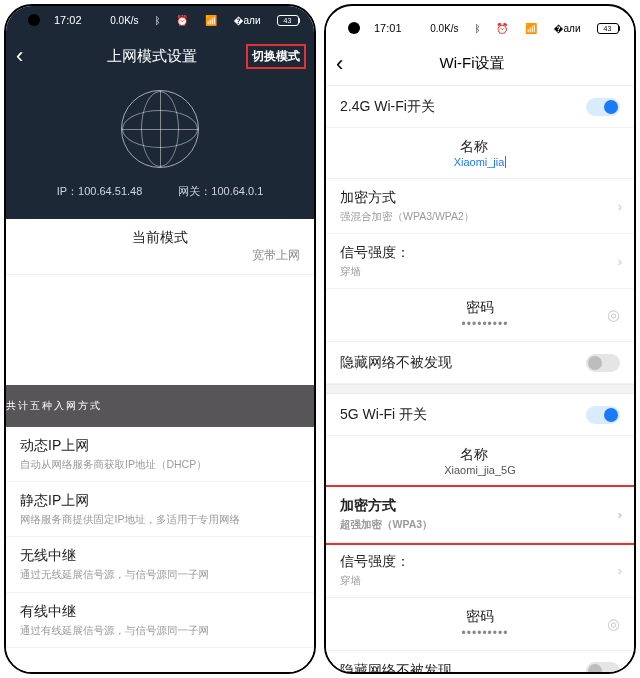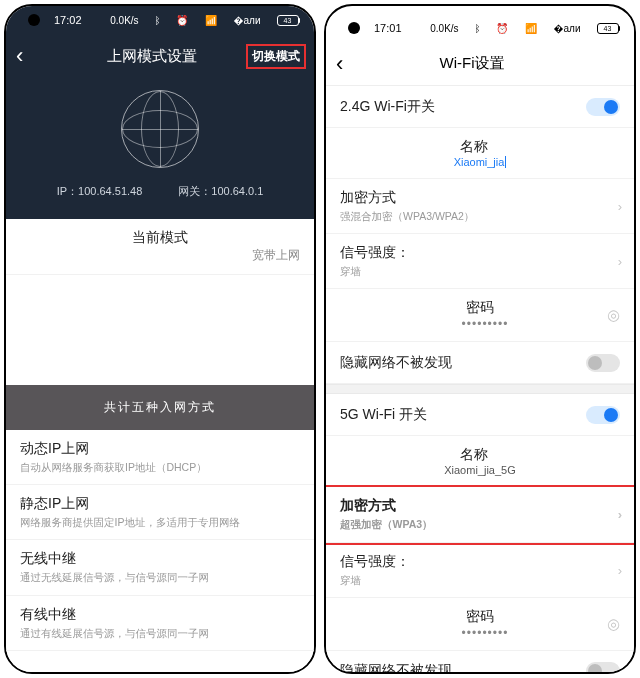--- a/index.html
+++ b/index.html
@@ -30,21 +30,21 @@
   .globe .hline { position: absolute; top: 50%; left: 0; right: 0; height: 1px; background: rgba(255,255,255,0.45); }
   .ip-row { display: flex; gap: 36px; font-size: 11px; color: #cfd5dd; }
   .content { flex: 1; overflow-y: auto; background: #fff; }
   .row { padding: 10px 14px; border-bottom: 1px solid #f1f1f1; position: relative; display: flex; flex-direction: column; justify-content: center; min-height: 42px; }
   .row.simple { align-items: center; }
   .row-title { font-size: 14px; color: #222; }
   .row-sub { font-size: 10.5px; color: #9a9a9a; margin-top: 2px; line-height: 1.35; }
   .row-value { margin-left: auto; font-size: 12px; color: #888; }
   .chev { position: absolute; right: 12px; top: 50%; transform: translateY(-50%); color: #c8c8c8; font-size: 13px; }
   .row.has-chev { padding-right: 36px; }
-  .section-gray { background: #585558; color: #fff; text-align: center; padding: 14px 0; font-size: 12px; letter-spacing: 2px; }
+  .section-gray { background: #585558; color: #fff; text-align: left; padding: 14px 0; font-size: 10px; letter-spacing: 2px; }
   .gap { height: 10px; background: #f2f2f2; border-top: 1px solid #e9e9e9; border-bottom: 1px solid #e9e9e9; }
   .switch { width: 34px; height: 18px; border-radius: 10px; position: absolute; right: 14px; top: 50%; transform: translateY(-50%); }
   .switch.on { background: #d9ebfe; }
   .switch.off { background: #e5e5e5; }
   .switch .knob { width: 14px; height: 14px; border-radius: 50%; position: absolute; top: 2px; }
   .switch.on .knob { right: 2px; background: #1b7af5; }
   .switch.off .knob { left: 2px; background: #bdbdbd; }
   .eye { position: absolute; right: 14px; top: 50%; transform: translateY(-50%); color: #c8c8c8; font-size: 15px; }
   .name-row { display: flex; align-items: center; }
   .name-row .lbl { font-size: 14px; color: #222; width: 40px; }

